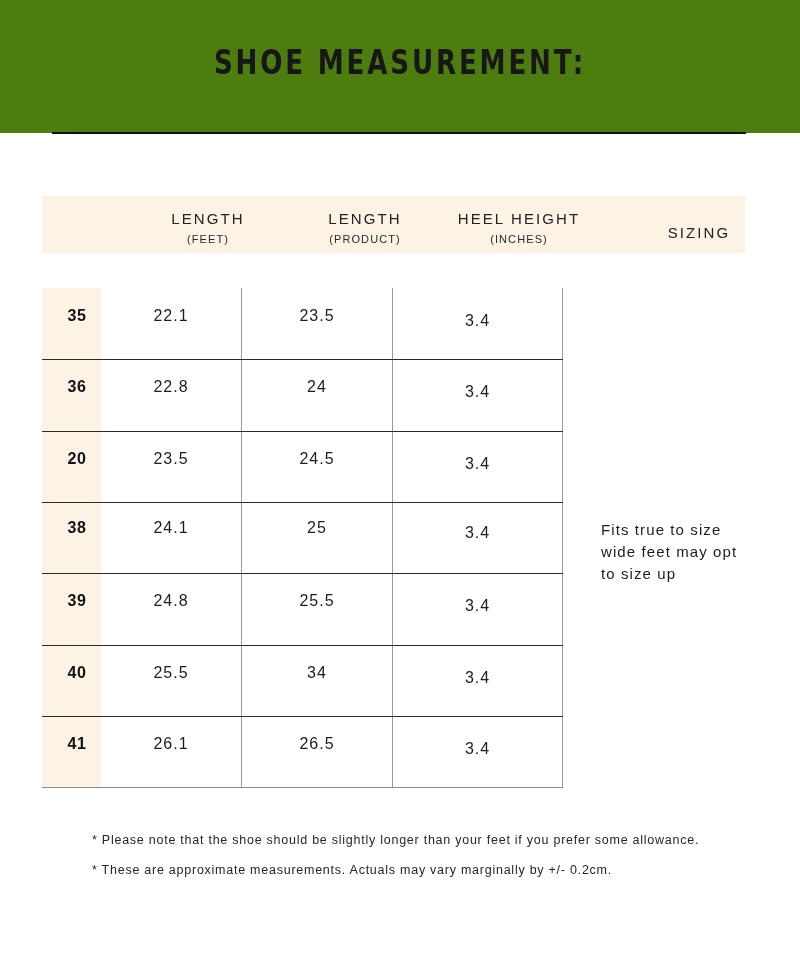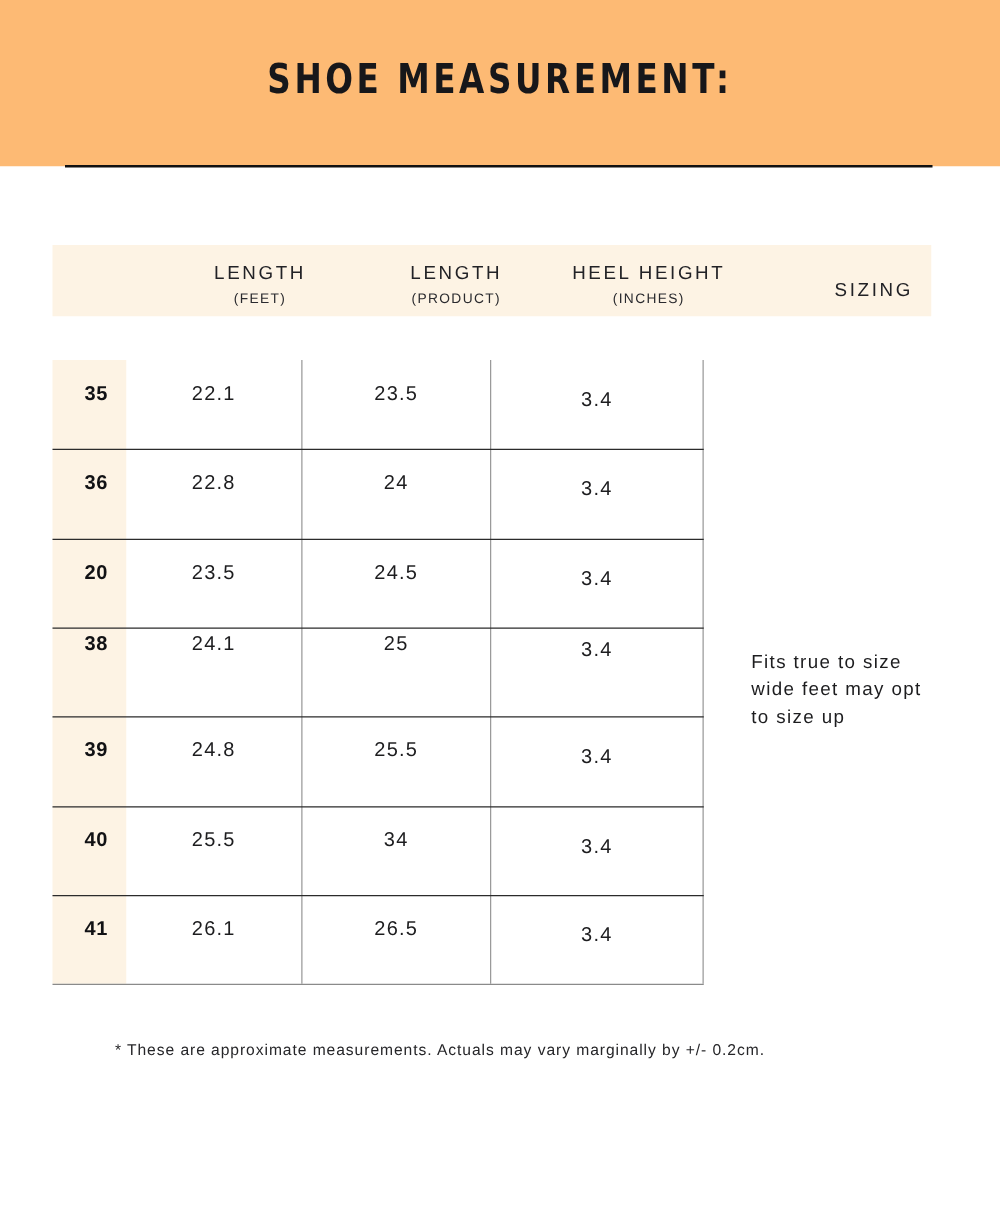--- a/index.html
+++ b/index.html
@@ -16,21 +16,21 @@
     overflow: hidden;
   }
 
   
   .title-band {
     position: absolute;
     left: 0;
     top: 0;
     width: 800px;
     height: 133px;
-    background: #fdba74;
+    background: #4d7c0f;
   }
   .title-text {
     position: absolute;
     left: 0;
     top: 43px;
     width: 800px;
     text-align: center;
     font-family: "DejaVu Sans Condensed", "Liberation Sans Narrow", "Liberation Sans", sans-serif;
     font-size: 33px;
     font-weight: 700;
@@ -219,21 +219,21 @@
         <div class="cell heel">3.4</div>
       </div>
       <div class="rowline" style="top: 71.3px;"></div>
       <div class="row" style="top: 142.6px;">
         <div class="cell size">20</div>
         <div class="cell len-feet">23.5</div>
         <div class="cell len-prod">24.5</div>
         <div class="cell heel">3.4</div>
       </div>
       <div class="rowline" style="top: 142.6px;"></div>
-      <div class="row" style="top: 200px;">
+      <div class="row" style="top: 212px;">
         <div class="cell size">38</div>
         <div class="cell len-feet">24.1</div>
         <div class="cell len-prod">25</div>
         <div class="cell heel">3.4</div>
       </div>
       <div class="rowline" style="top: 213.9px;"></div>
       <div class="row" style="top: 285.2px;">
         <div class="cell size">39</div>
         <div class="cell len-feet">24.8</div>
         <div class="cell len-prod">25.5</div>
@@ -258,14 +258,15 @@
     </div>
 </div>
 
 <div class="sizing-note">
   <div>Fits true to size</div>
   <div>wide feet may opt</div>
   <div>to size up</div>
 </div>
 
 <div class="footnotes">
+  <div class="footnote">* Please note that the shoe should be slightly longer than your feet if you prefer some allowance.</div>
   <div class="footnote">* These are approximate measurements. Actuals may vary marginally by +/- 0.2cm.</div>
 </div>
 
 </body></html>

